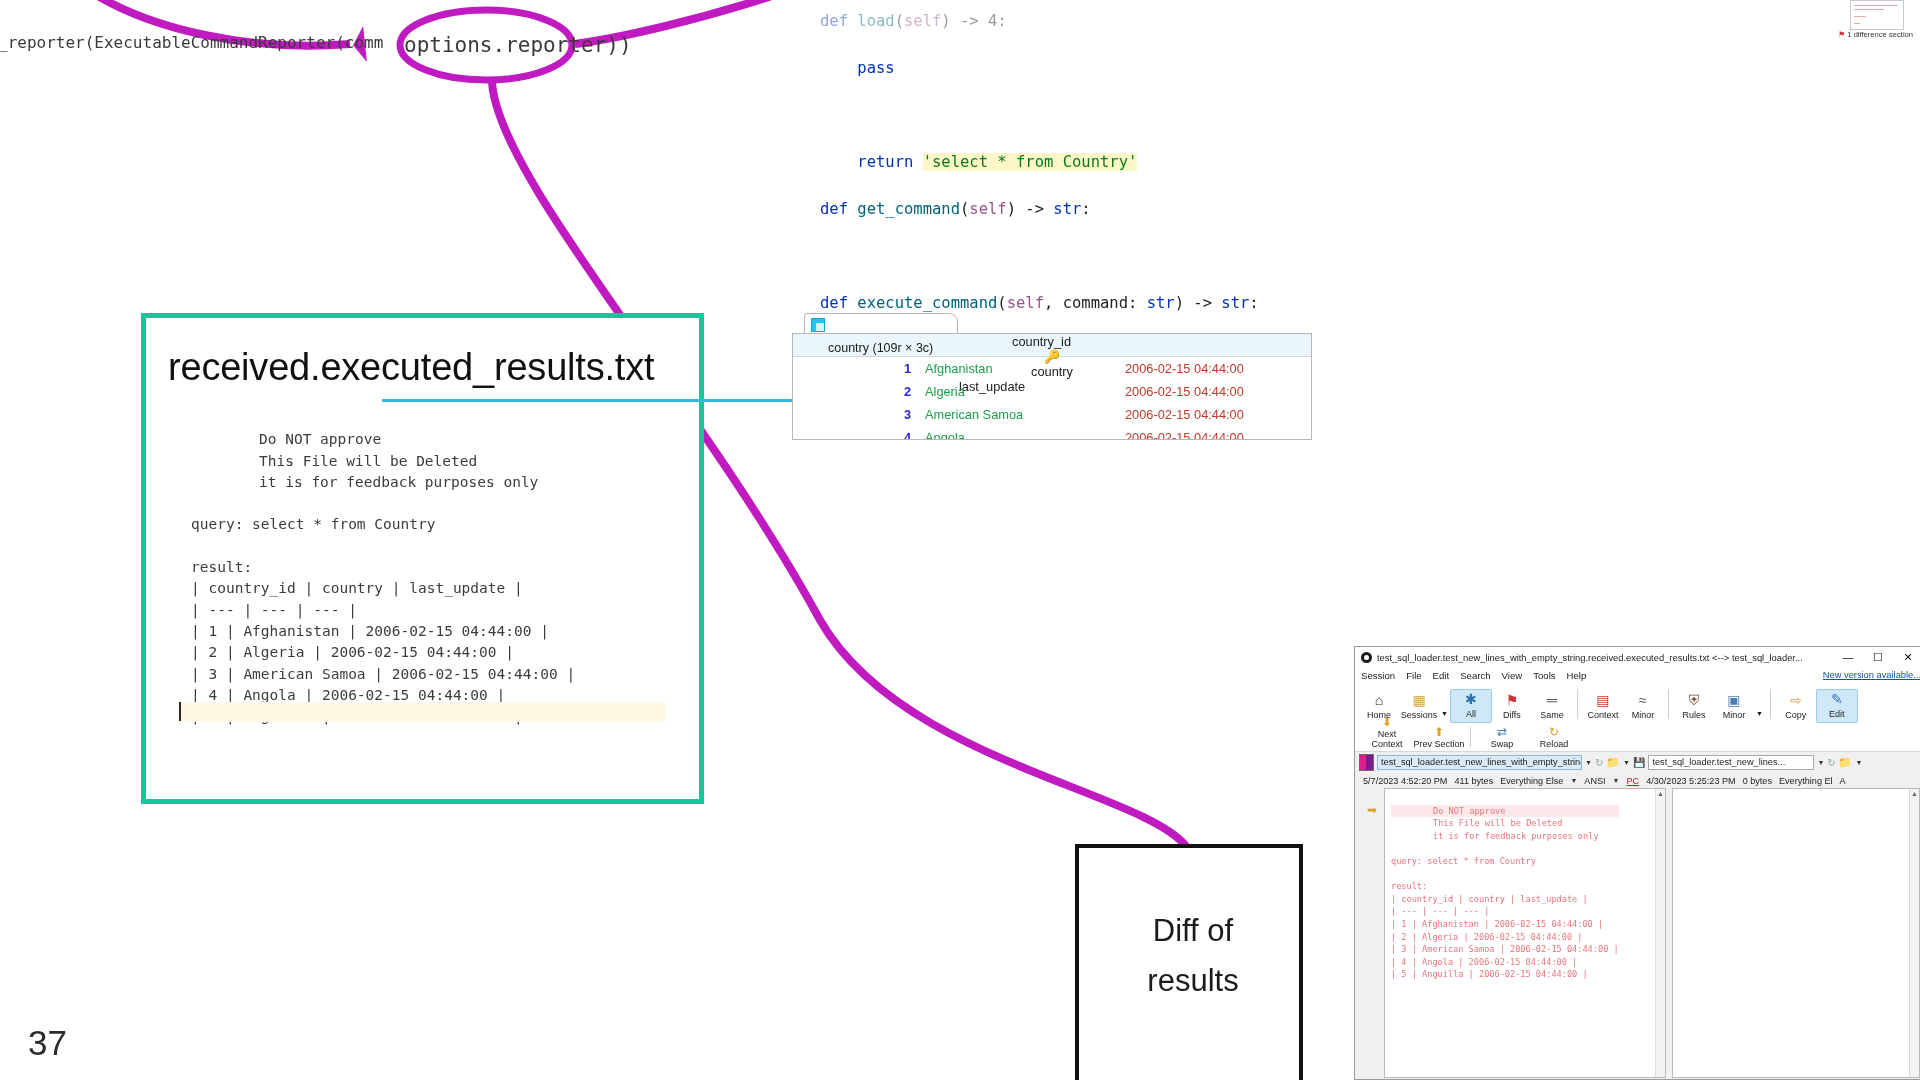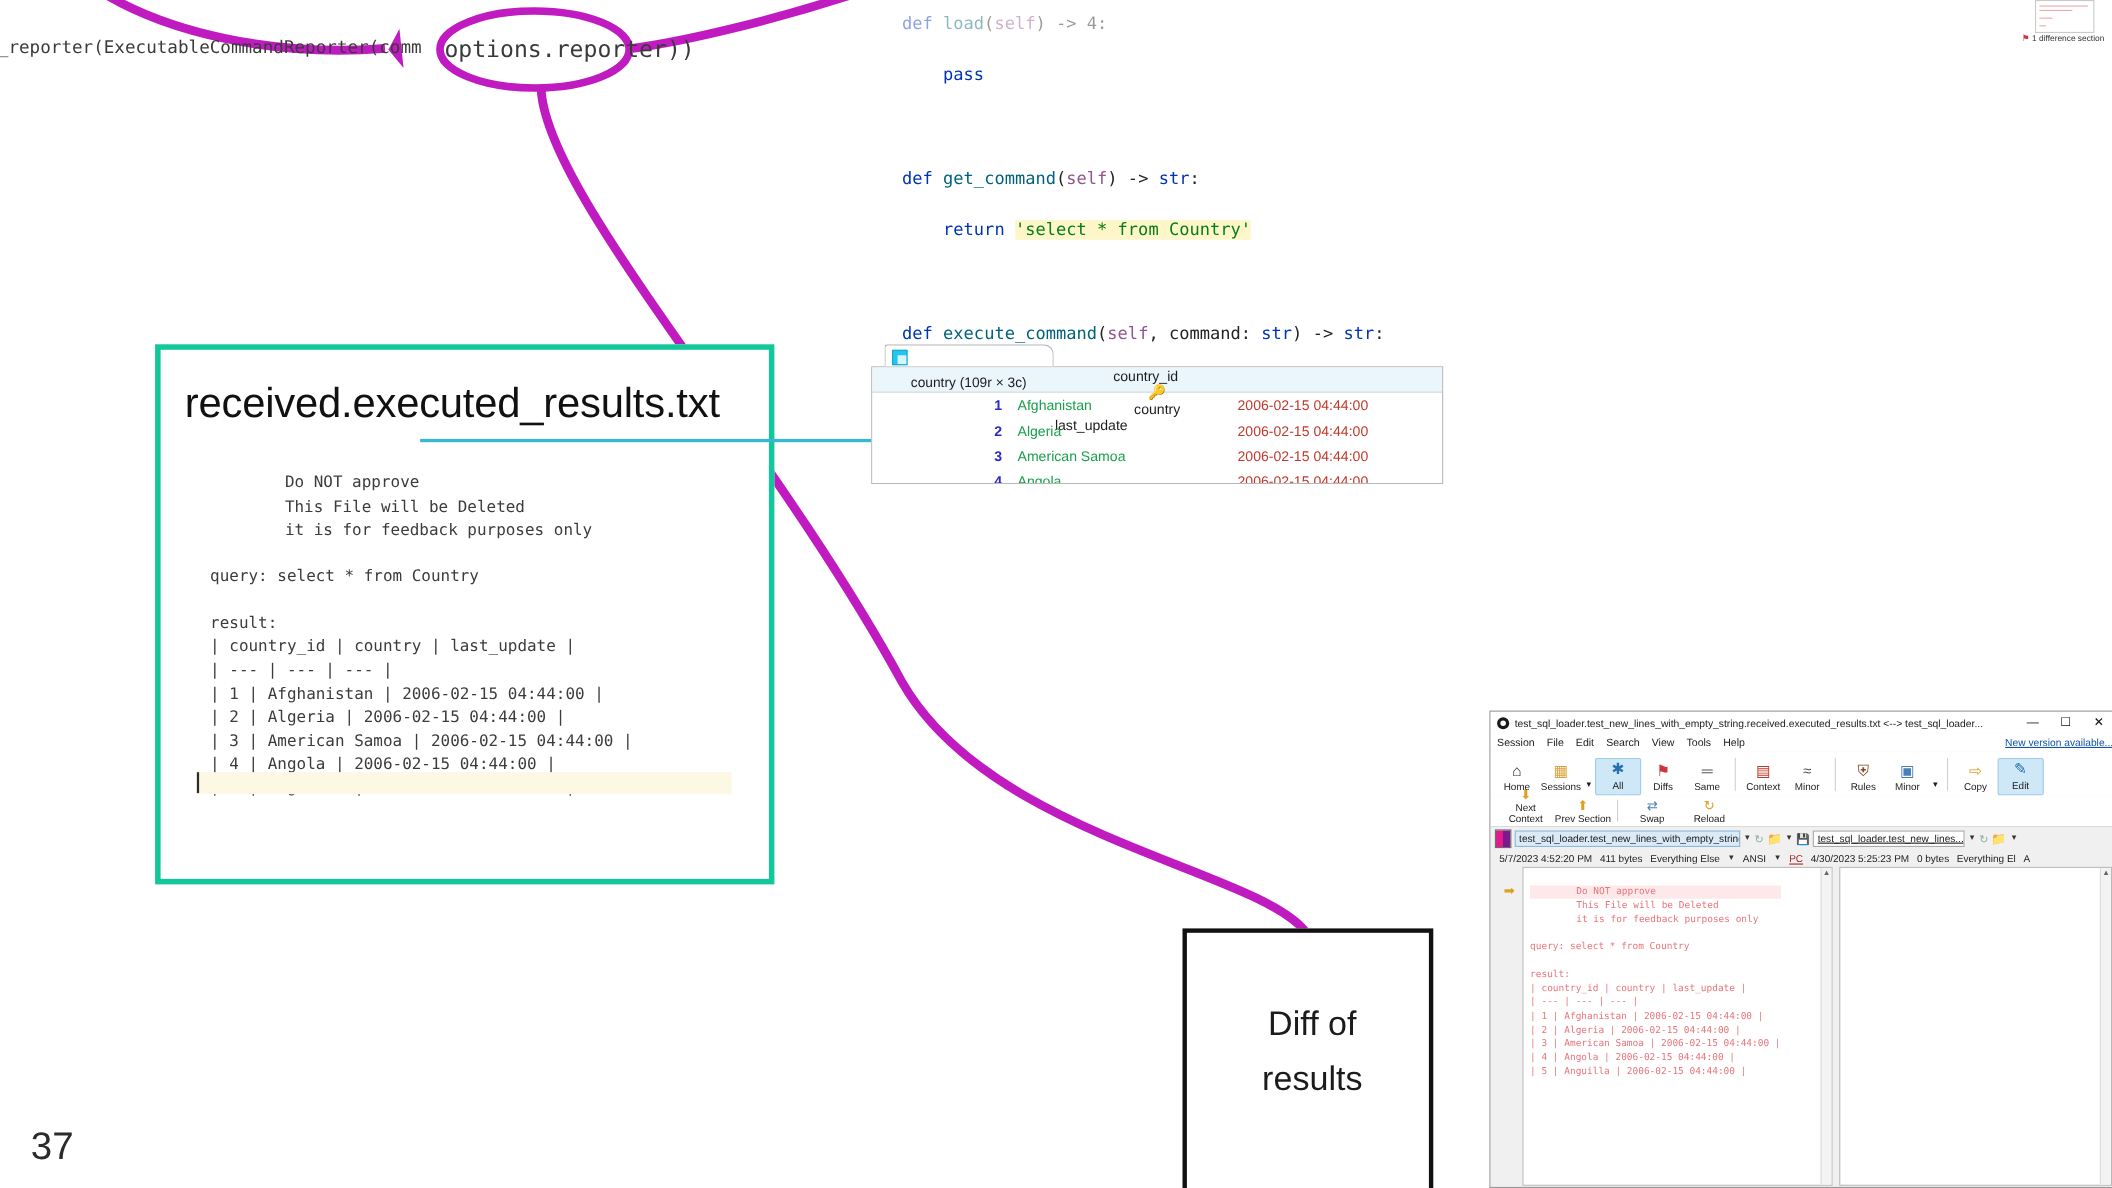--- a/index.html
+++ b/index.html
@@ -122,21 +122,21 @@
   .tb2-item{width:52px;text-align:center;font-size:9px;padding-bottom:2px;}
   .tb2-item .glyph{display:block;font-size:12px;line-height:14px;height:14px;}
 
   #bc-pathrow{height:21px;display:flex;align-items:center;background:#f0f0f0;padding-left:4px;gap:3px;}
   #bc-swatch{width:13px;height:15px;border:1px solid #6b6b6b;background:linear-gradient(90deg,#e21b8d 0 50%,#7a1a8c 50% 100%);}
   .path-box{
     height:15px;background:#dbeaf7;border:1px solid #8fb8d8;box-sizing:border-box;
     font-size:9.2px;line-height:13px;padding:0 3px;white-space:nowrap;overflow:hidden;
   }
   .path-left{width:205px;}
-  .path-right{width:138px;background:#fff;border:1px solid #a9a9a9;text-decoration:underline;}
+  .path-right{width:166px;background:#fff;border:1px solid #a9a9a9;}
   .mini-caret{font-size:7px;color:#333;}
   .mini-ico{font-size:10px;}
   .folder-ico{color:#e3a72c;font-size:11px;}
   #bc-metarow{height:15px;display:flex;align-items:center;font-size:9.1px;padding-left:8px;gap:7px;background:#f0f0f0;white-space:nowrap;}
   #bc-metarow .u{color:#a4262c;text-decoration:underline;}
 
   #bc-panes{display:flex;height:290px;background:#f0f0f0;}
   .bc-pane{background:#fff;border:1px solid #b9b9b9;box-sizing:border-box;position:relative;overflow:hidden;}
   #bc-pane-left{width:282px;margin-left:29px;}
   #bc-pane-right{width:248px;margin-left:6px;}
@@ -179,22 +179,22 @@
   <span>_reporter(ExecutableCommandReporter(comm</span>
 </div>
 <div class="abs" style="left:404px;top:33px;font-family:'DejaVu Sans Mono','Liberation Mono',monospace;font-size:21px;color:#3a3a3a;white-space:nowrap;">
   <span>options.reporter))</span>
 </div>
 
 <div class="abs" id="code-snippet">
 <div class="code-fade"><span class="kw">def </span><span class="fn">load</span><span class="plain">(</span><span class="self">self</span><span class="plain">) -&gt; 4:</span></div>
 <div>    <span class="kw">pass</span></div>
 <div>&nbsp;</div>
+<div>    <span class="kw">return</span> <span class="str hl">'select * from Country'</span></div>
 <div><span class="kw">def</span> <span class="fn">get_command</span><span class="plain">(</span><span class="self">self</span><span class="plain">) -&gt; </span><span class="typ">str</span><span class="plain">:</span></div>
-<div>    <span class="kw">return</span> <span class="str hl">'select * from Country'</span></div>
 <div>&nbsp;</div>
 <div><span class="kw">def</span> <span class="fn">execute_command</span><span class="plain">(</span><span class="self">self</span><span class="plain">, command: </span><span class="typ">str</span><span class="plain">) -&gt; </span><span class="typ">str</span><span class="plain">:</span></div>
 <div>    <span class="kw">pass</span></div>
 </div>
 
 <div class="abs" id="results-card">
   <div id="results-title">received.executed_results.txt</div>
   <div id="results-title-underline"></div>
   <div id="results-body">
 <span class="indent">Do NOT approve</span><span class="indent">This File will be Deleted</span><span class="indent">it is for feedback purposes only</span><span style="display:block">&nbsp;</span><span style="display:block">query: select * from Country</span><span style="display:block">&nbsp;</span><span style="display:block">result:</span><span style="display:block">| country_id | country | last_update |</span><span style="display:block">| --- | --- | --- |</span><span style="display:block">| 1 | Afghanistan | 2006-02-15 04:44:00 |</span><span style="display:block">| 2 | Algeria | 2006-02-15 04:44:00 |</span><span style="display:block">| 3 | American Samoa | 2006-02-15 04:44:00 |</span><span style="display:block">| 4 | Angola | 2006-02-15 04:44:00 |</span><span style="display:block">| 5 | Anguilla | 2006-02-15 04:44:00 |</span>

